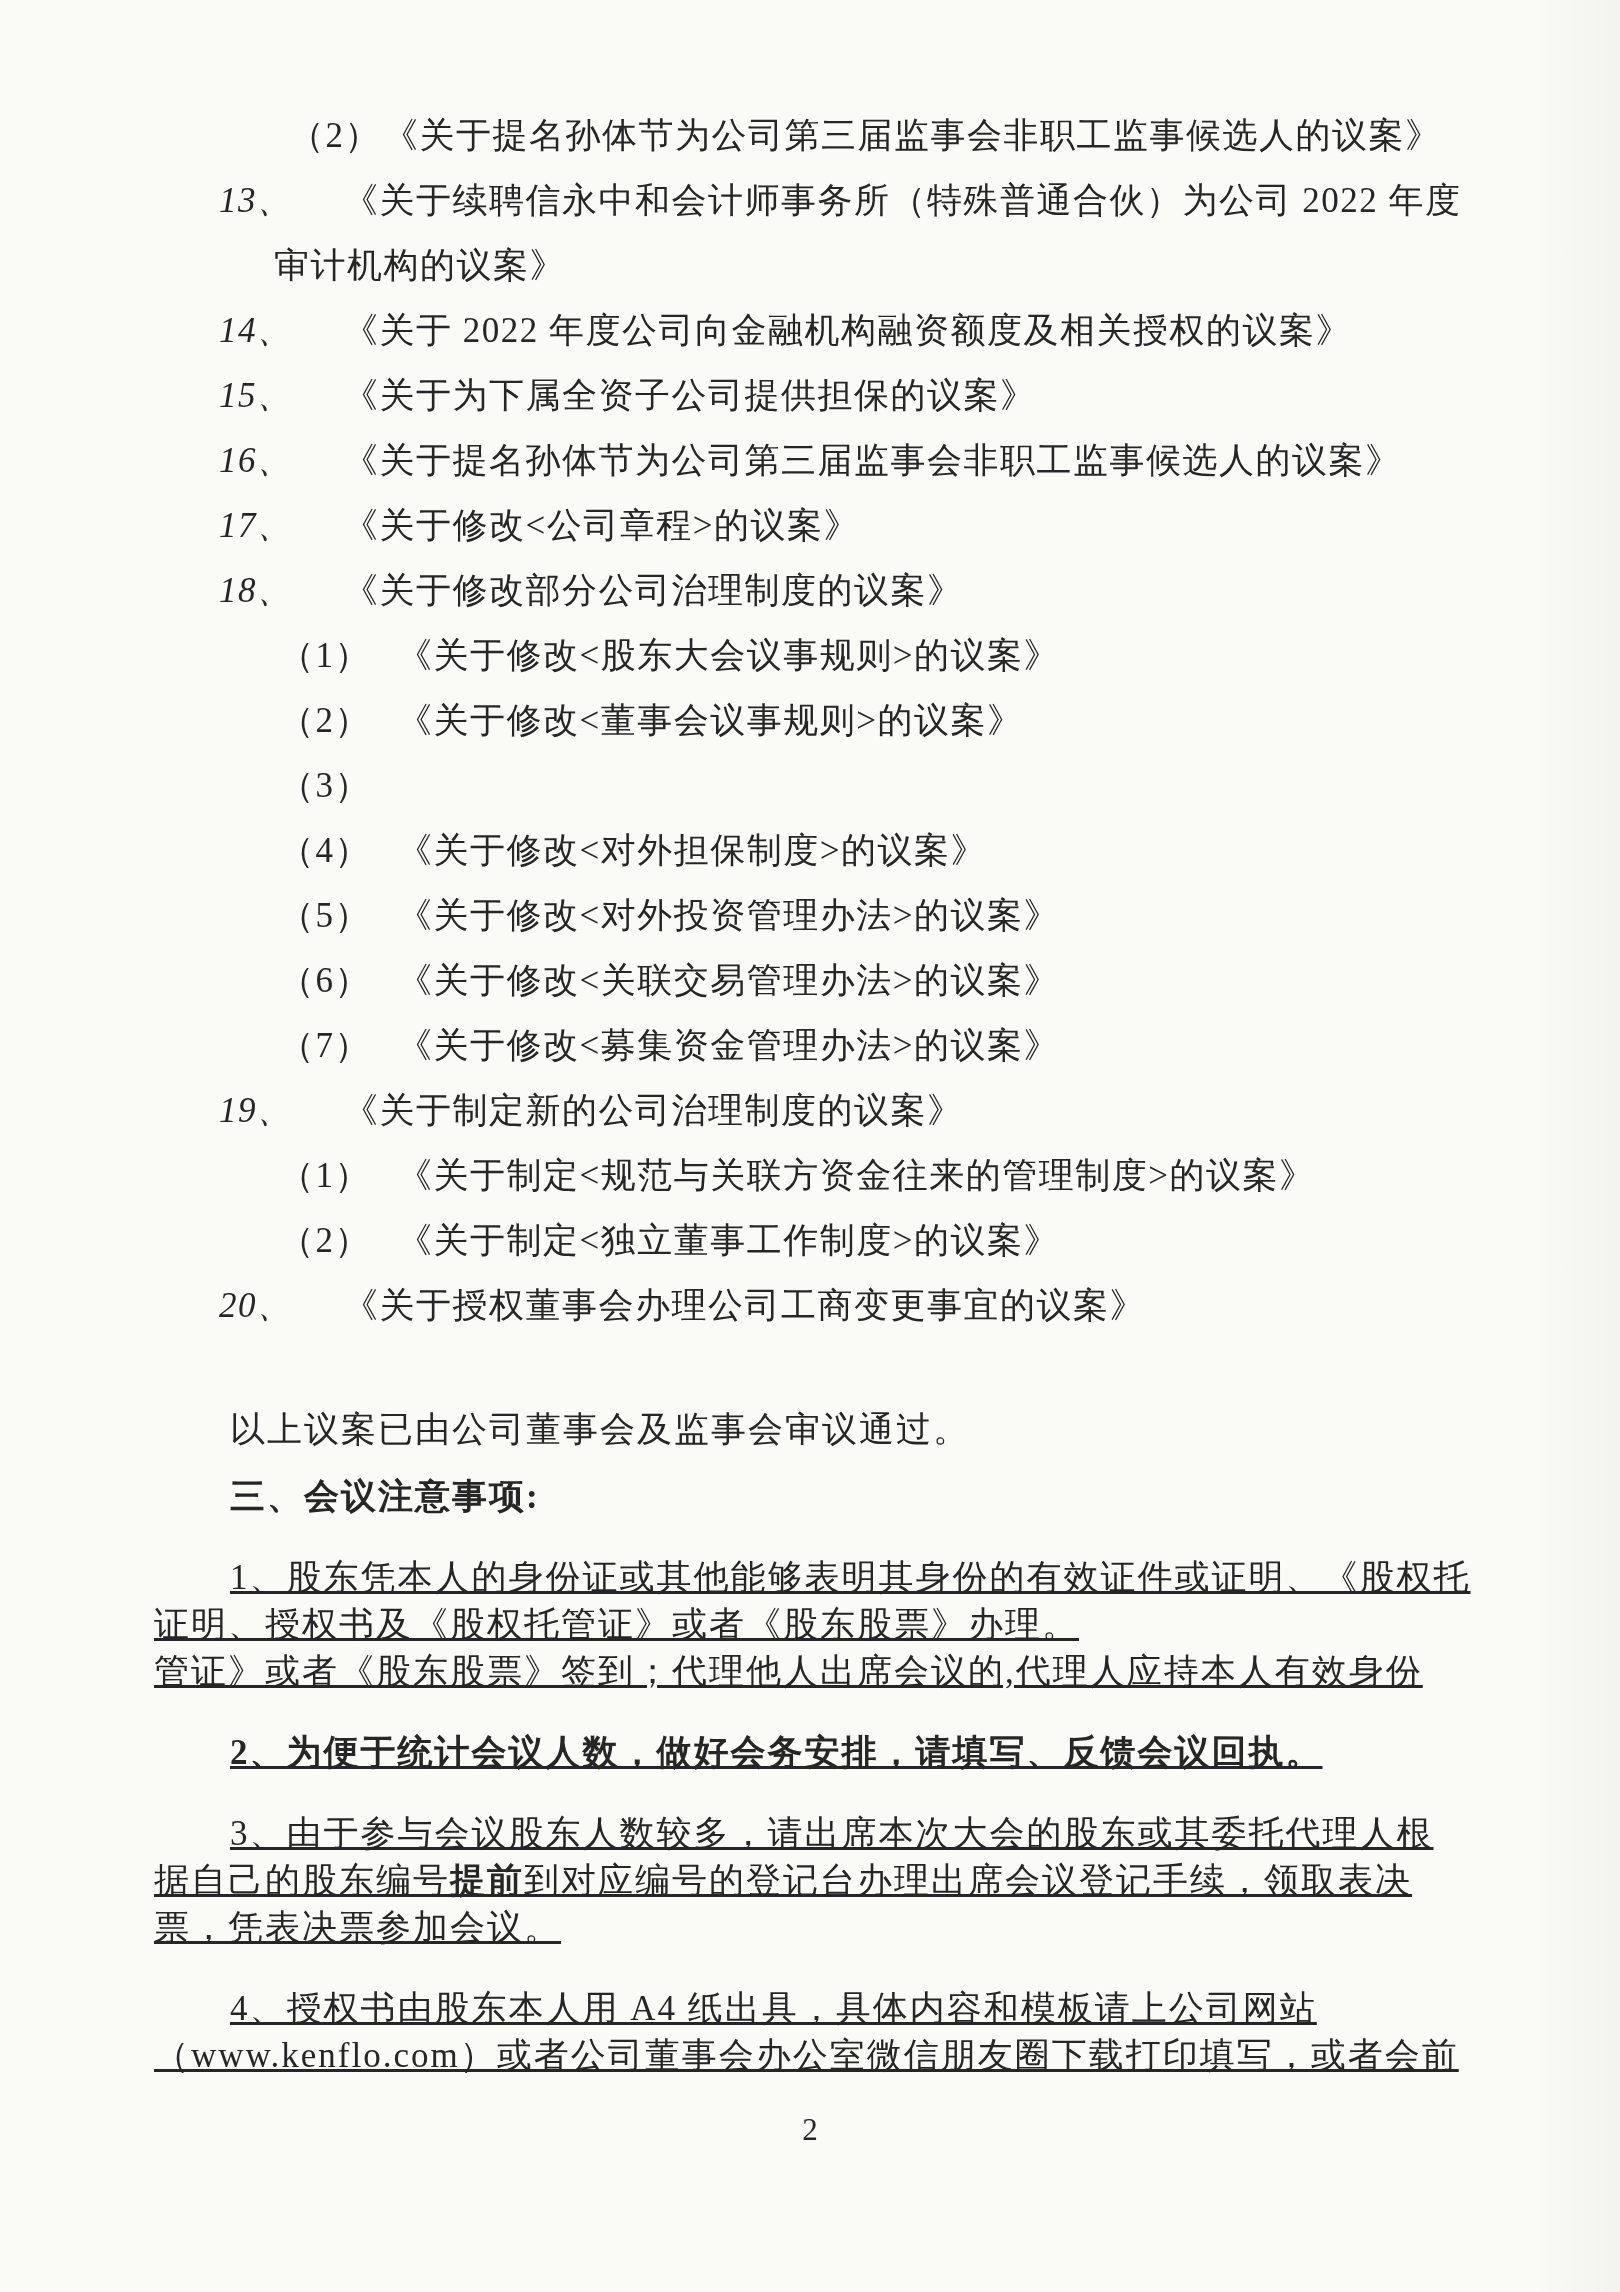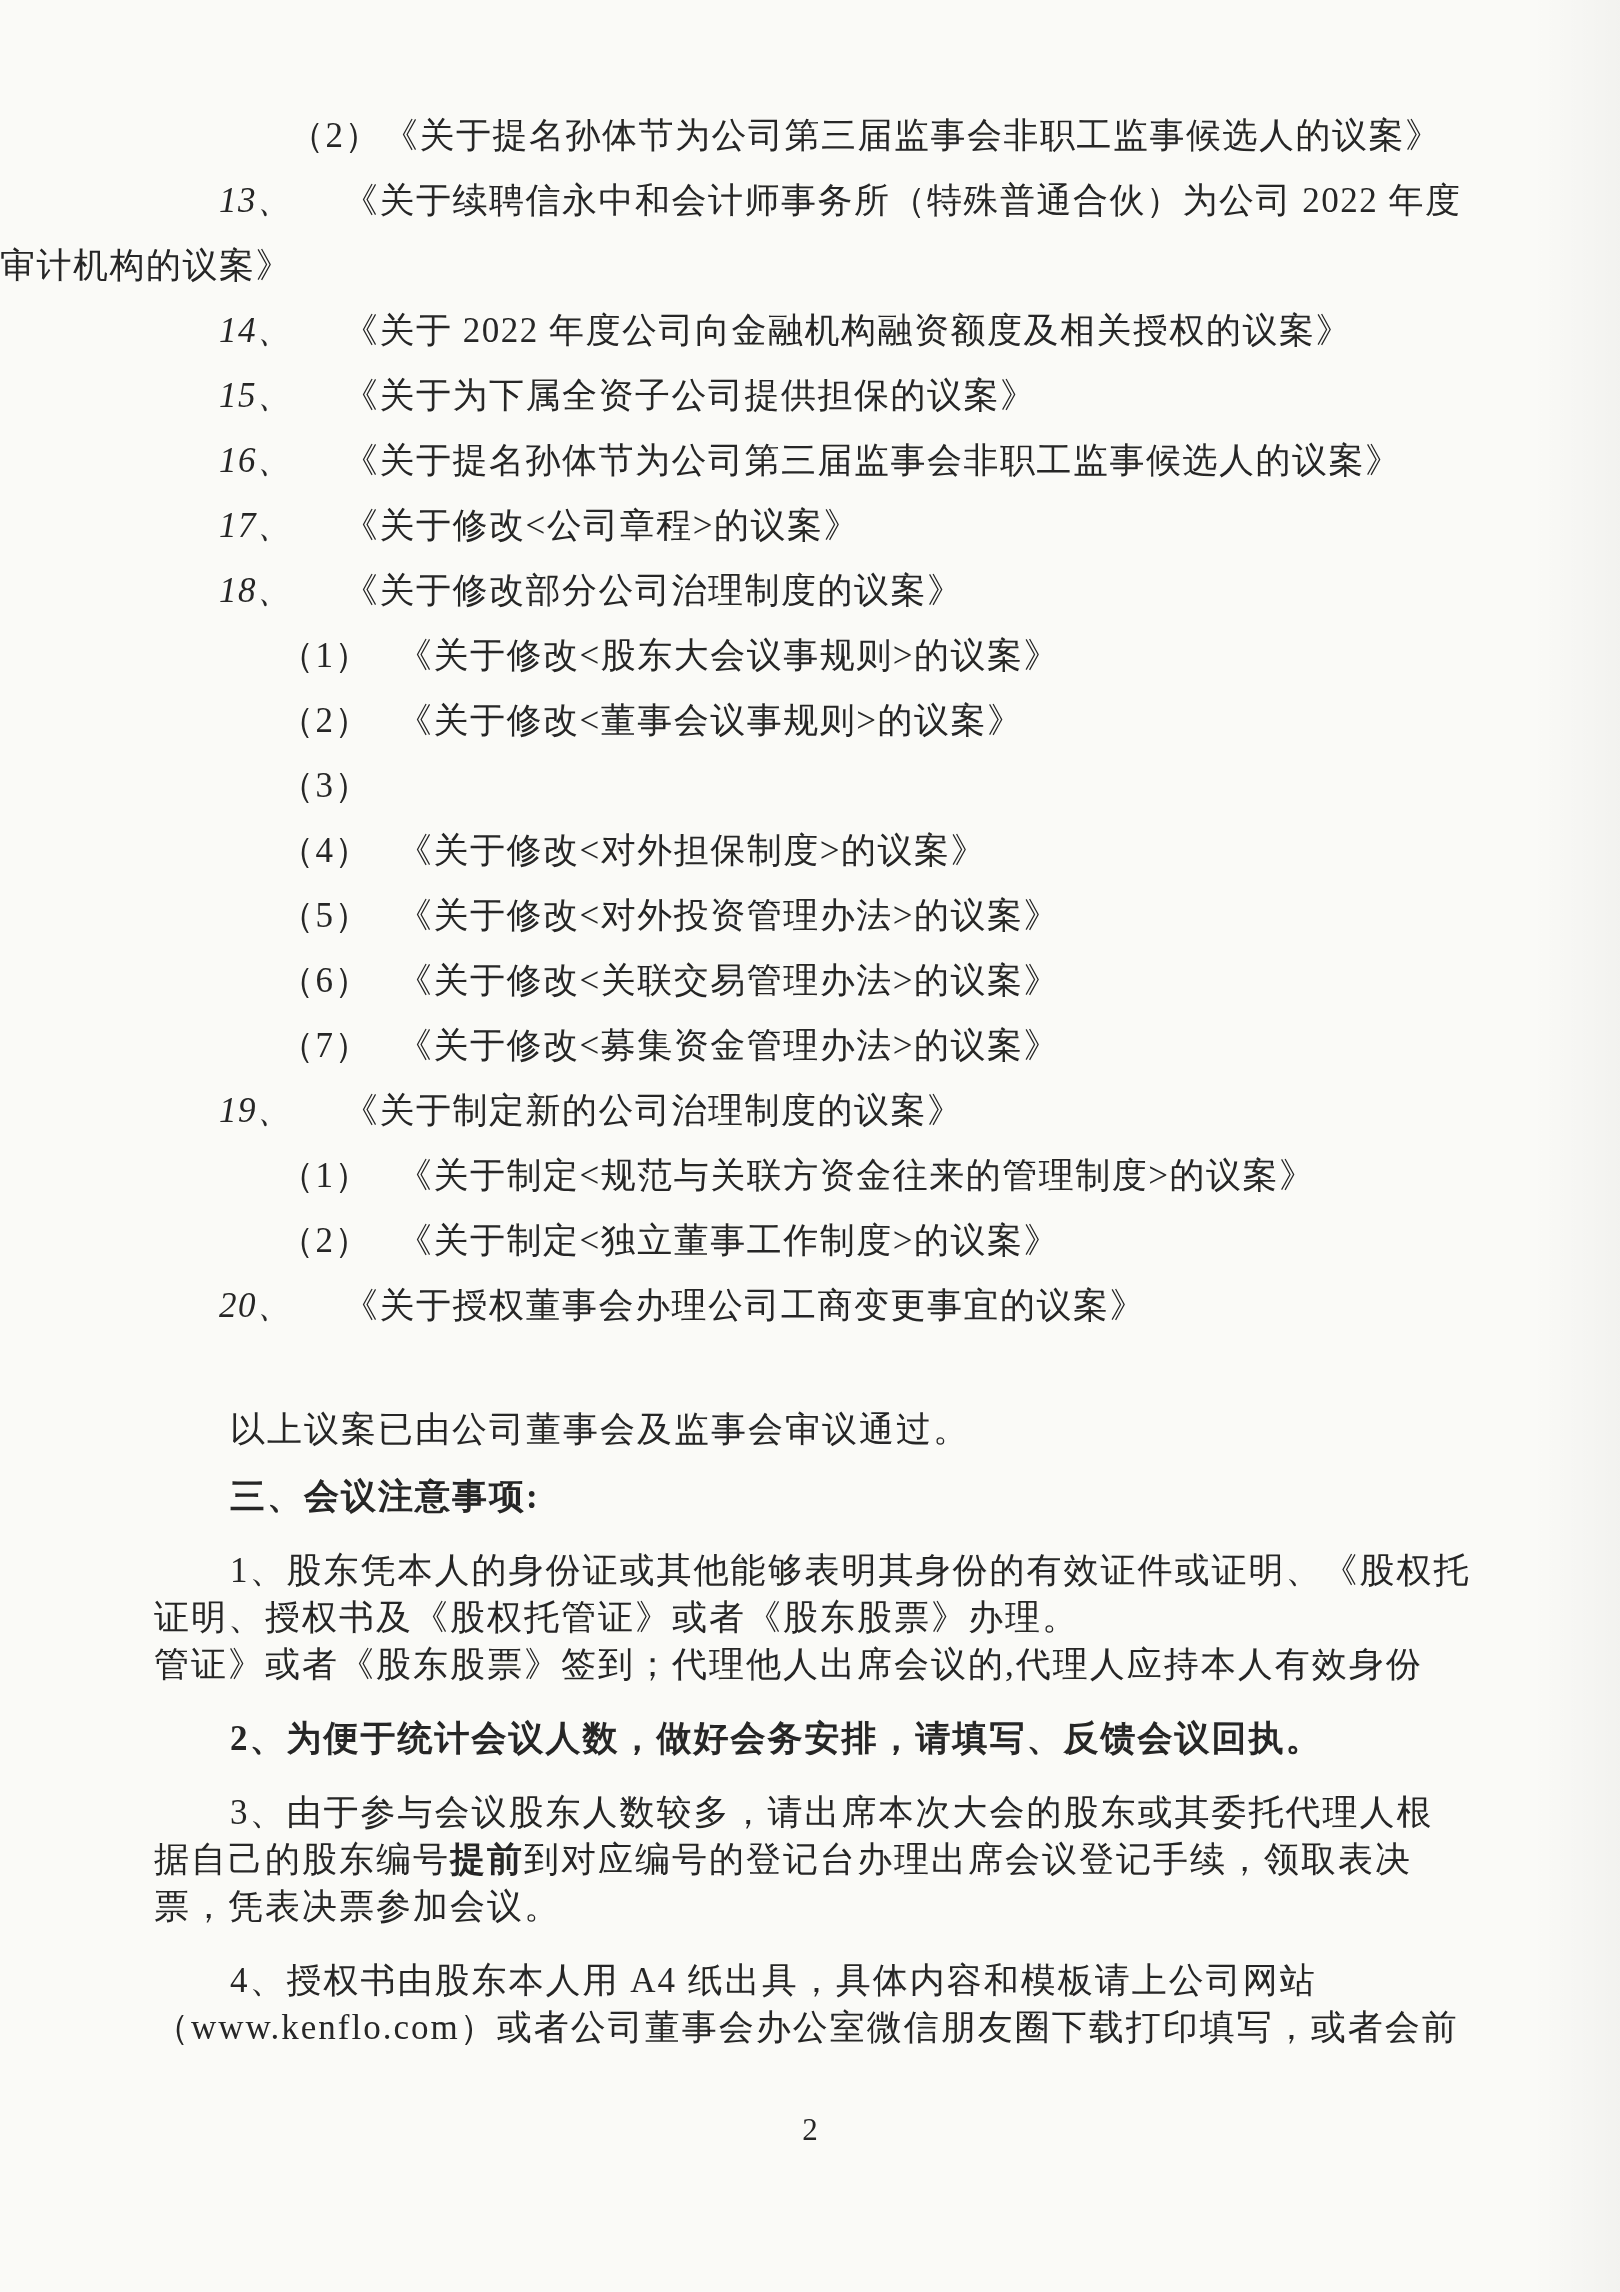--- a/index.html
+++ b/index.html
@@ -23,30 +23,30 @@
     height:65px;display:flex;align-items:center;
     font-size:35px;letter-spacing:1.5px;white-space:nowrap;
   }
   .pline .marker{display:inline-block;flex:0 0 auto;}
   .pline.num{padding-left:219px;}
   .pline.num .marker{width:124px;font-style:italic;}
   .pline.sub{padding-left:279px;}
   .pline.sub .marker{width:118px;}
   .pline.subfirst{padding-left:289px;}
   .pline.subfirst .marker{width:auto;margin-right:2px;}
-  .pline.cont{}
+  .pline.cont{padding-left:274px;}
 
   .notes{
     position:absolute;top:1406px;left:154px;width:1318px;
     font-size:35px;line-height:47px;letter-spacing:2px;
   }
   .nline{white-space:nowrap;}
   .indent{text-indent:76px;}
   .bold{font-weight:bold;}
-  .notes .block-gap{margin-top:27px;}
+  .notes .block-gap{margin-top:34px;text-decoration:underline;}
   .notes .head-gap{margin-top:19.6px;}
 
   .footer-pagenum{
     position:absolute;top:2112px;left:0;width:1620px;
     text-align:center;font-size:31px;letter-spacing:0;
   }
 </style>
 </head>
 <body>
 

